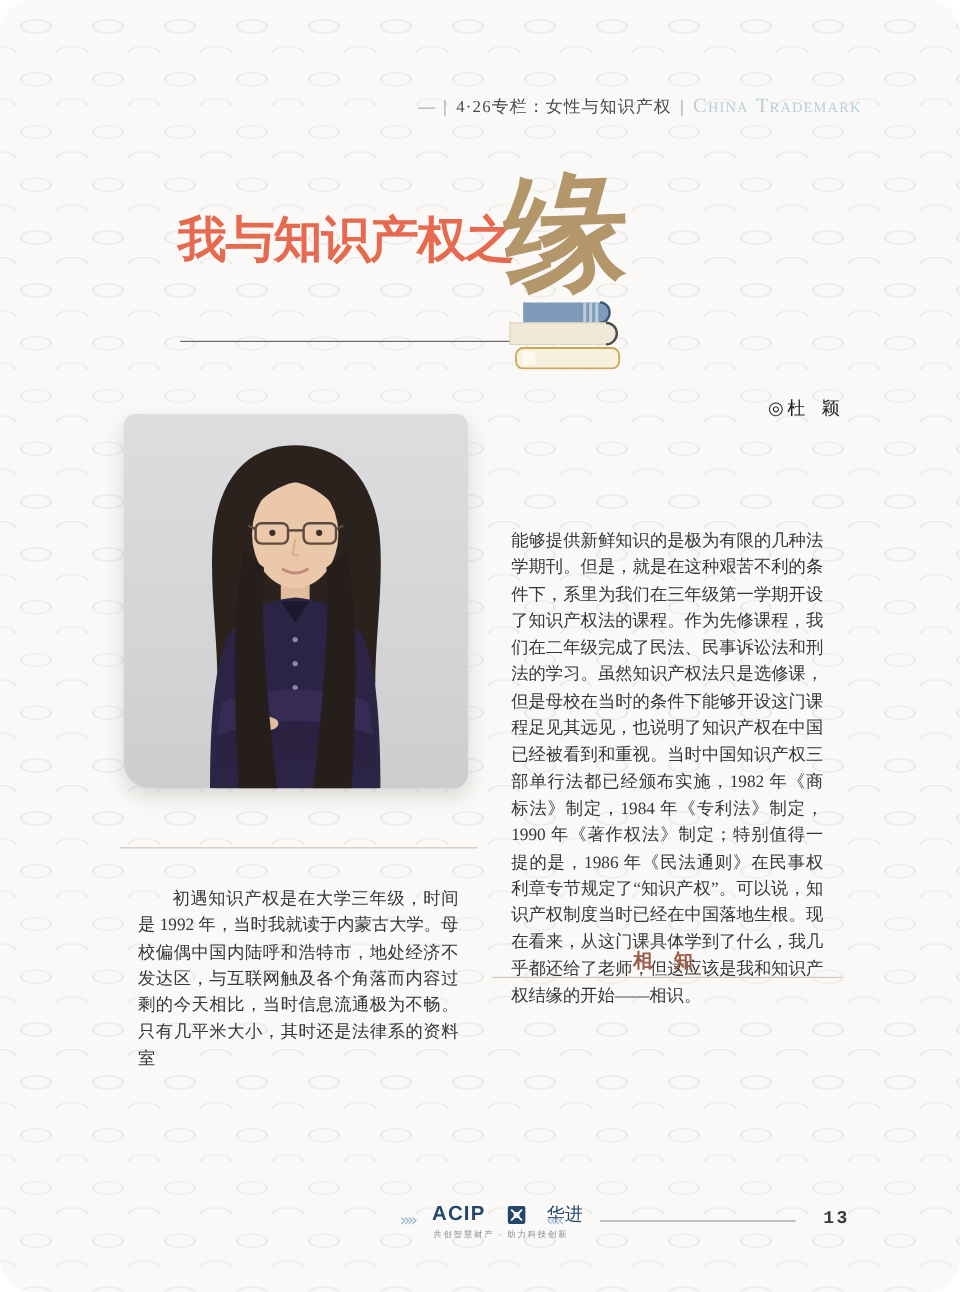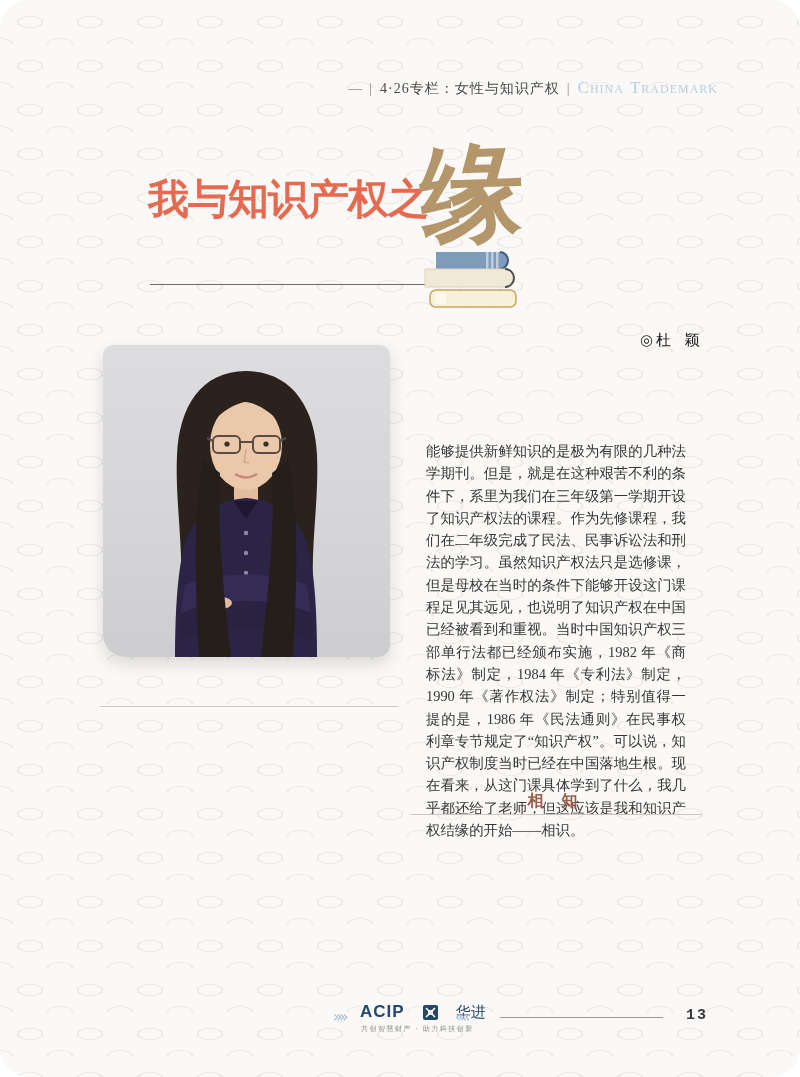--- a/index.html
+++ b/index.html
@@ -135,20 +135,21 @@
       <ellipse cx="118" cy="258" rx="11" ry="6" fill="#e3bb9e"></ellipse>
 
       <path d="M100,115 C90,170 92,235 96,312 L128,312 C119,235 114,170 117,128 Z" fill="#261e1a"></path>
       <path d="M186,115 C196,170 194,235 190,312 L158,312 C167,235 172,170 169,128 Z" fill="#261e1a"></path>
     </svg>
   </div>
 
   <div class="abs heading-rule r1"></div>
 
   <div class="abs col col-left">
+    <p class="indent">初遇知识产权是在大学三年级，时间是 1992 年，当时我就读于内蒙古大学。母校偏偶中国内陆呼和浩特市，地处经济不发达区，与互联网触及各个角落而内容过剩的今天相比，当时信息流通极为不畅。只有几平米大小，其时还是法律系的资料室</p>
   </div>
 
   <div class="abs col col-right-top">
     <p>能够提供新鲜知识的是极为有限的几种法学期刊。但是，就是在这种艰苦不利的条件下，系里为我们在三年级第一学期开设了知识产权法的课程。作为先修课程，我们在二年级完成了民法、民事诉讼法和刑法的学习。虽然知识产权法只是选修课，但是母校在当时的条件下能够开设这门课程足见其远见，也说明了知识产权在中国已经被看到和重视。当时中国知识产权三部单行法都已经颁布实施，1982 年《商标法》制定，1984 年《专利法》制定，1990 年《著作权法》制定；特别值得一提的是，1986 年《民法通则》在民事权利章专节规定了“知识产权”。可以说，知识产权制度当时已经在中国落地生根。现在看来，从这门课具体学到了什么，我几乎都还给了老师，但这应该是我和知识产权结缘的开始——相识。</p>
   </div>
 
   <div class="abs sec-heading h2">相 知</div>
   <div class="abs heading-rule r2"></div>
 
 

